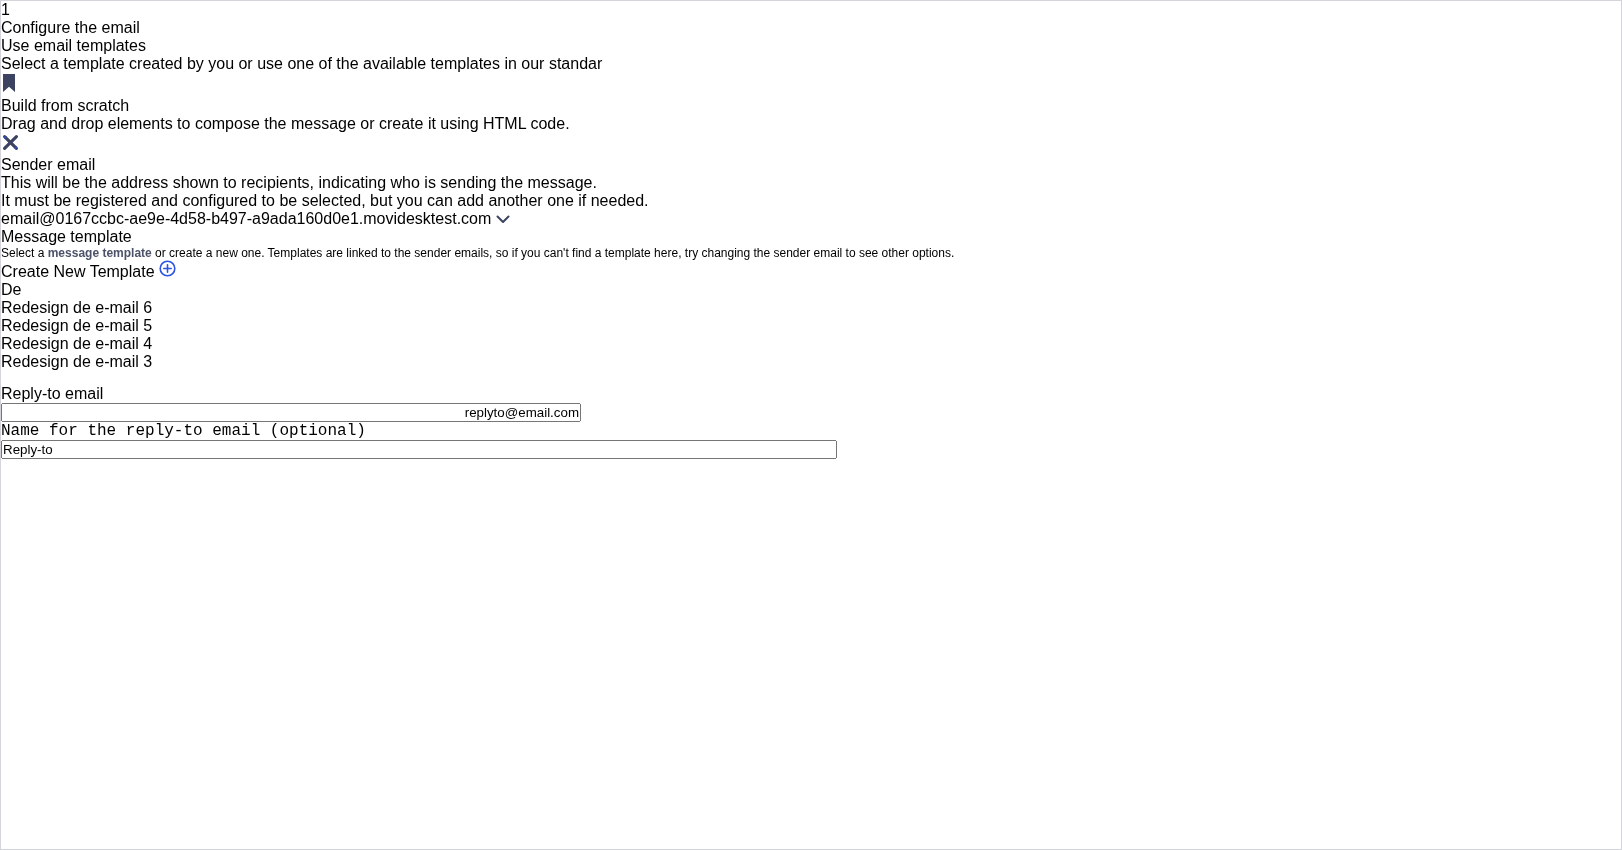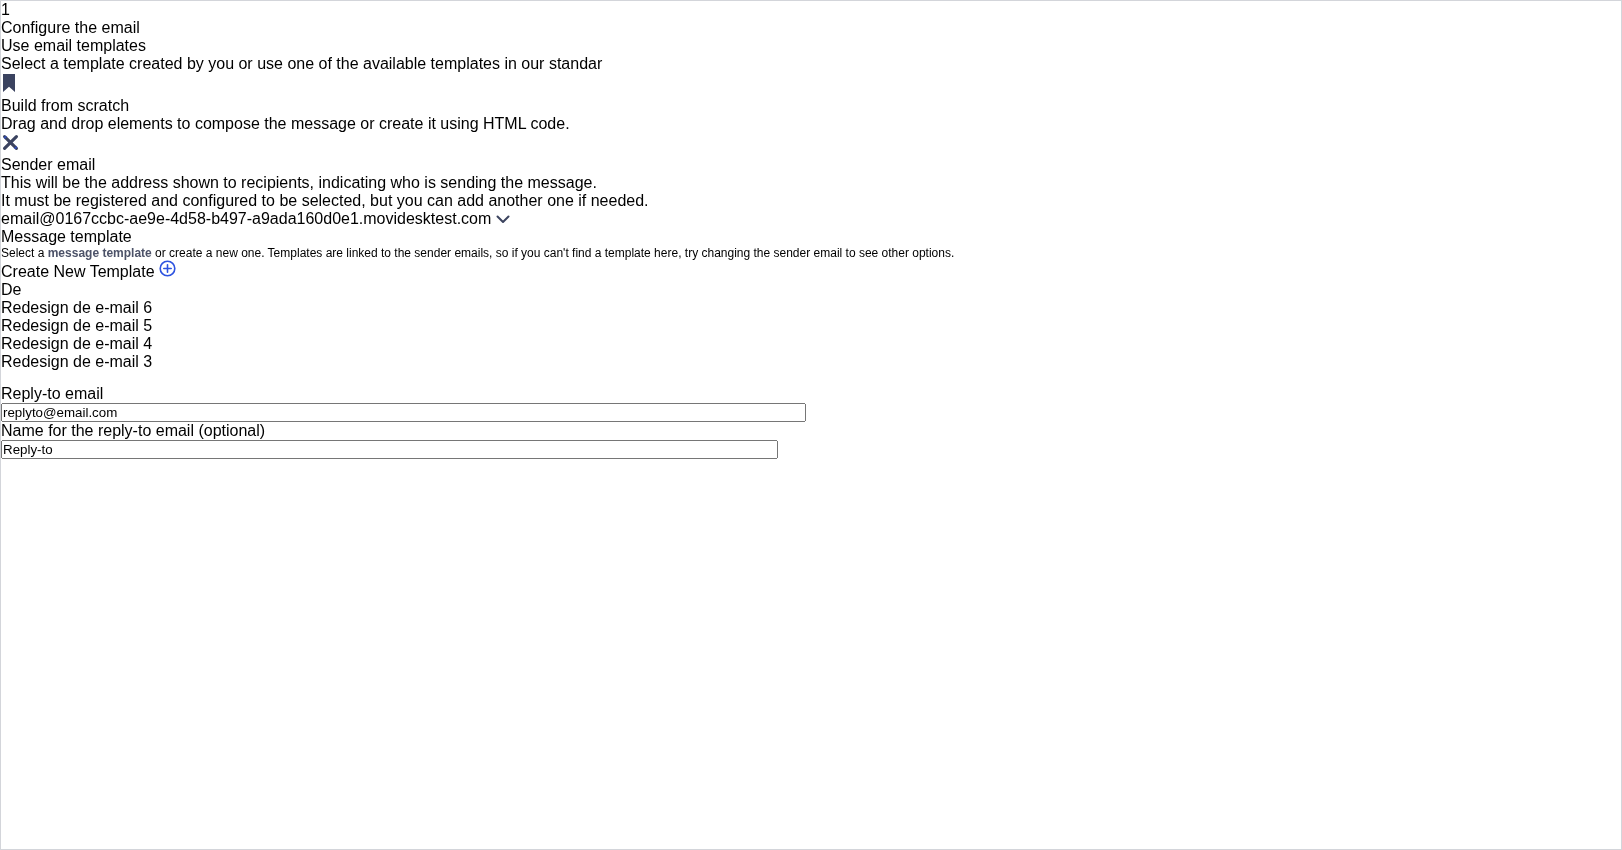--- a/index.html
+++ b/index.html
@@ -199,20 +199,20 @@
     <div class="dd-option">Redesign de e-mail 4</div>
     <div class="dd-option">Redesign de e-mail 3</div>
   </div>
 
   <div class="red-annot red1"></div>
   <div class="red-annot red2"></div>
 
   <div class="reply-panel">
 
     <div class="field-label" style="left:16px; top:62px;margin-top:14px;">Reply-to email</div>
-    <input class="text-input" style="left: 16px; top: 84px; width: 805px;" type="text" value="replyto@email.com">
-
-    <div class="field-label" style="left:764px; top:62px;">Name for the reply-to email (optional)</div>
-    <input class="text-input" style="left: 764px; top: 84px; width: 777px;" type="text" value="Reply-to">
+    <input class="text-input" style="left: 16px; top: 84px; width: 580px; text-align: right;" type="text" value="replyto@email.com">
+
+    <div class="field-label" style="left:764px; top:62px;font-family:Liberation Mono, monospace;">Name for the reply-to email (optional)</div>
+    <input class="text-input" style="left: 764px; top: 84px; width: 836px;" type="text" value="Reply-to">
   </div>
 
   <div class="bottom-strip"></div>
 </div>
 
 </body></html>

